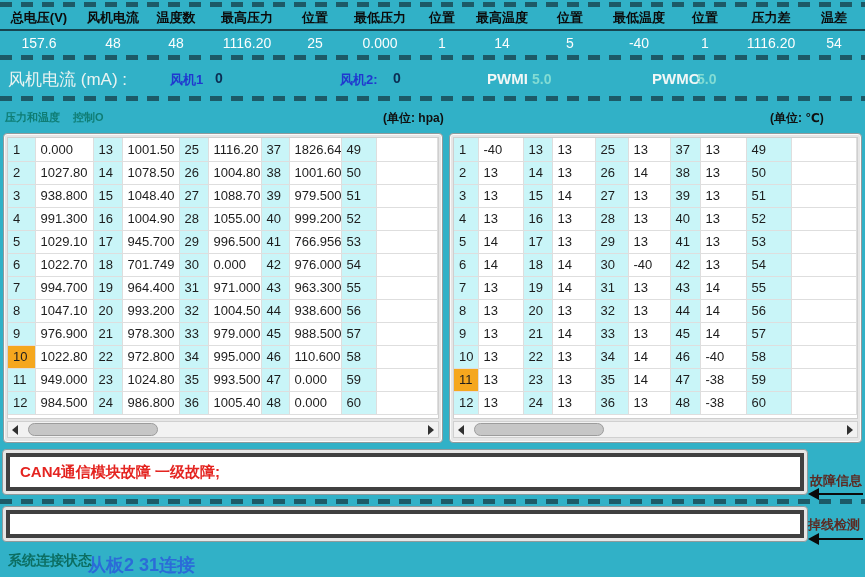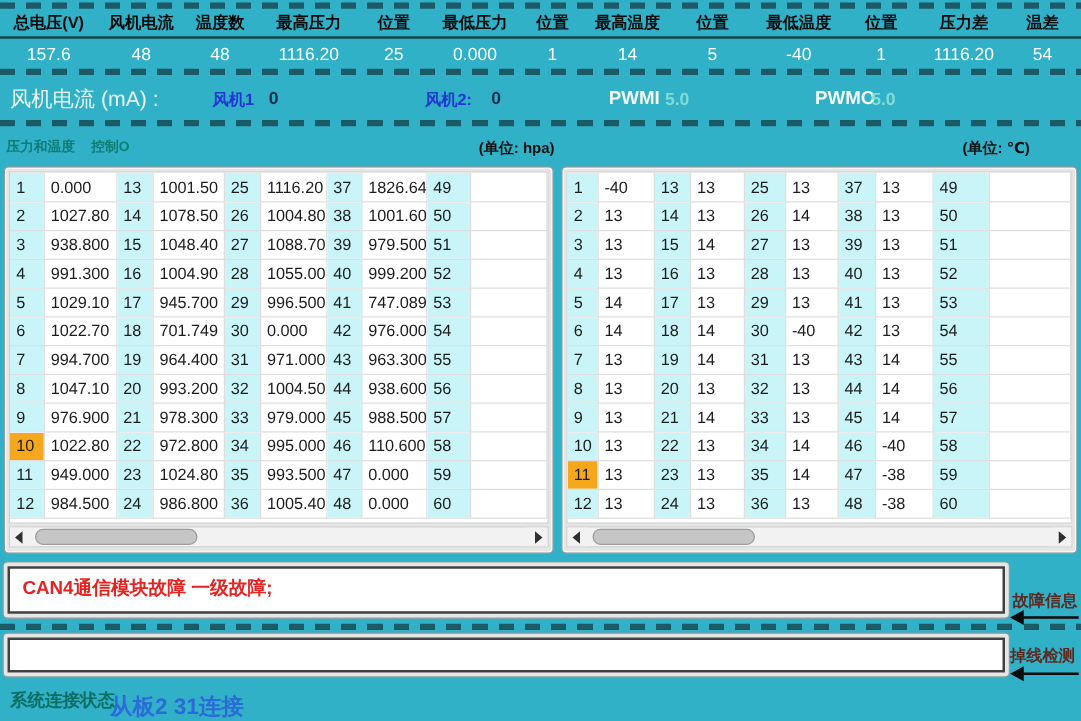--- a/index.html
+++ b/index.html
@@ -62,21 +62,21 @@
   .tri-l { position:absolute; left:4px; top:3px; width:0; height:0;
     border-top:5px solid transparent; border-bottom:5px solid transparent; border-right:6px solid #303030; }
   .tri-r { position:absolute; right:4px; top:3px; width:0; height:0;
     border-top:5px solid transparent; border-bottom:5px solid transparent; border-left:6px solid #303030; }
   .sb-thumb { position:absolute; top:1px; left:20px; height:13px; width:130px;
     background:#c6c6c6; border:1px solid #9c9c9c; border-radius:7px; }
 
   
   .msg-box { position:relative; margin-top:4px; margin-left:2px; width:806px; background:#e6e6e6;
     border:1px solid #8f9a9c; border-radius:4px; padding:3px; }
-  .msg-inner { background:#ffffff; width:100%; border:2px solid #404040; }
+  .msg-inner { background:#ffffff; width:100%; border:4px solid #404040; }
   .msg-inner.fault { height:38px; }
   .msg-inner.line  { height:28px; }
   .fault-text { color:#e42420; font-size:15px; font-weight:bold; padding:6px 0 0 10px; white-space:nowrap; }
 
   .side-label { position:absolute; font-size:13px; font-weight:bold; color:#5c2a22; white-space:nowrap; }
   .side-label.fault { left:810px; top:472px; }
   .side-label.offline { left:808px; top:516px; }
   .arrow-left { position:absolute; height:2px; background:#0a0a0a; }
   .arrow-left:before { content:""; position:absolute; left:-10px; top:-5px; width:0; height:0;
     border-top:6px solid transparent; border-bottom:6px solid transparent; border-right:11px solid #0a0a0a; }
@@ -218,21 +218,21 @@
                 <td class="val"></td>
               </tr>
               <tr>
                 <td class="idx">5</td>
                 <td class="val">1029.10</td>
                 <td class="idx">17</td>
                 <td class="val">945.700</td>
                 <td class="idx">29</td>
                 <td class="val">996.500</td>
                 <td class="idx">41</td>
-                <td class="val">747.089</td>
+                <td class="val">766.956</td>
                 <td class="idx">53</td>
                 <td class="val"></td>
               </tr>
               <tr>
                 <td class="idx">6</td>
                 <td class="val">1022.70</td>
                 <td class="idx">18</td>
                 <td class="val">701.749</td>
                 <td class="idx">30</td>
                 <td class="val">0.000</td>

